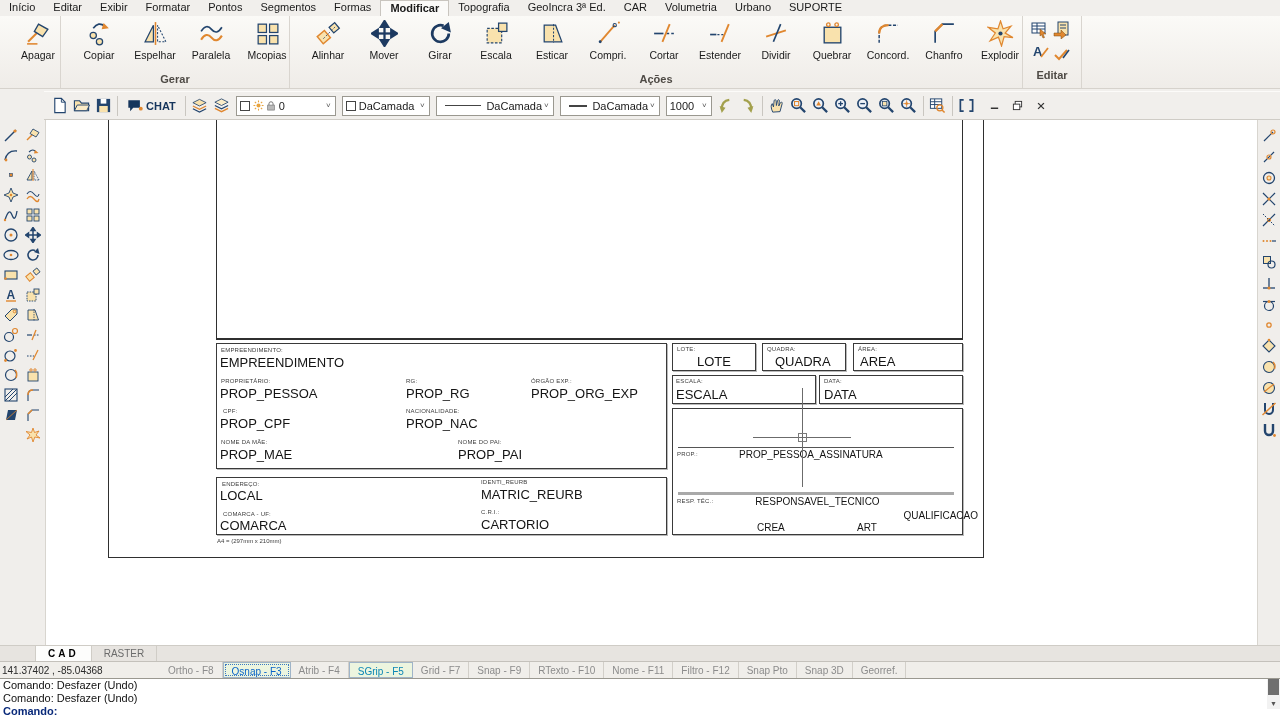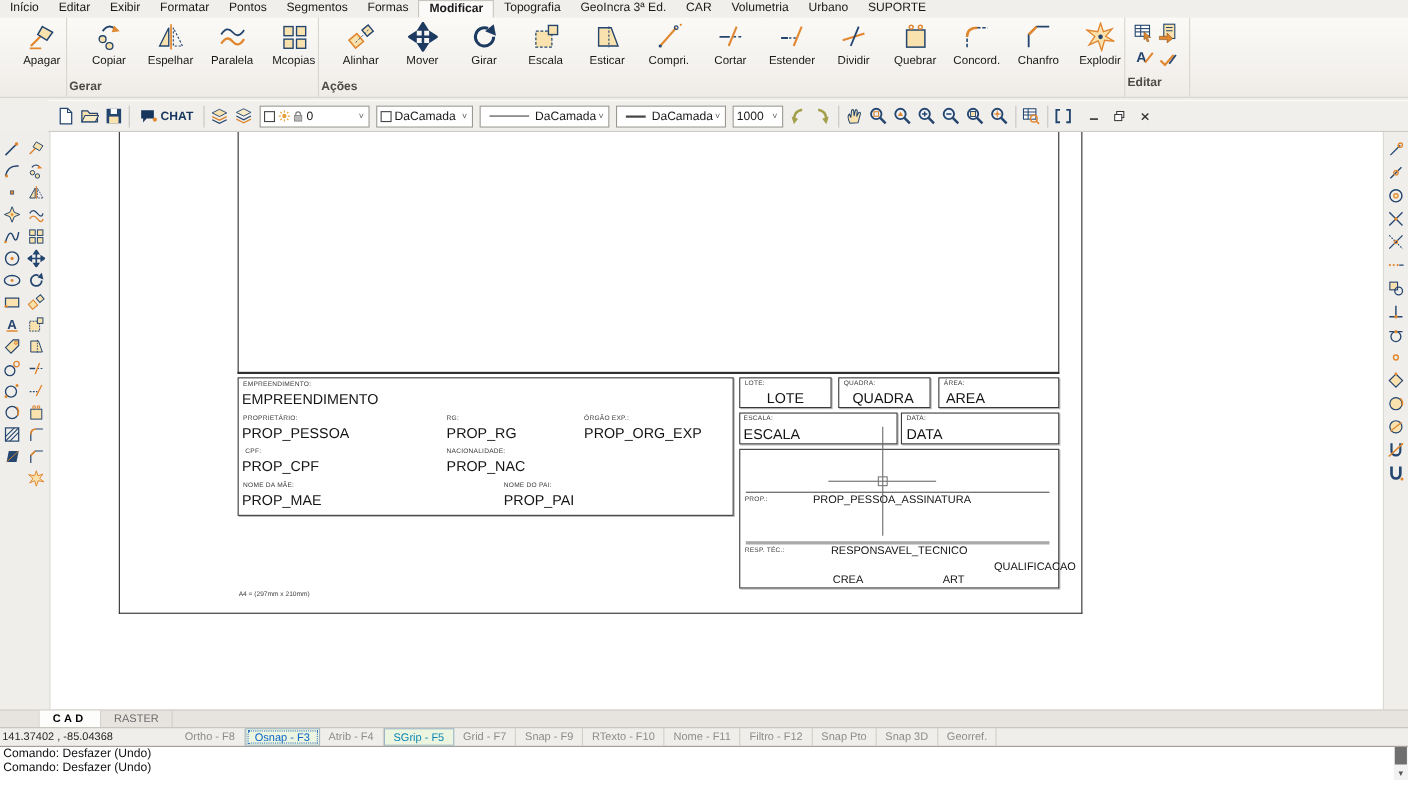--- a/index.html
+++ b/index.html
@@ -16,21 +16,21 @@
 
   
   .ribbon { position:absolute; left:0; top:16px; width:1280px; height:73px;
             background:linear-gradient(#fbfaf7,#efece8); border-bottom:1px solid #d6d2cc; display:flex; }
   .rgroup { display:flex; flex-direction:column; border-right:1px solid #d9d5cf; padding:1px 2px 0 2px; }
   .rgroup:last-child { border-right:none; }
   .rtools { display:flex; flex:1; }
   .rbtn { width:40px; display:flex; flex-direction:column; align-items:center; padding-top:3px; cursor:default;margin-left:16px; }
   .rbtn svg { width:27px; height:27px; }
   .rlabel { font-size:10.5px; color:#1a1a1a; margin-top:2px; white-space:nowrap; }
-  .rgroup-label { font-size:11px; font-weight:bold; color:#4e4a45; padding:2px 0 3px 0; }
+  .rgroup-label { text-align:center; font-size:11px; font-weight:bold; color:#4e4a45; padding:2px 0 3px 0; }
   .editar-grid { display:grid; grid-template-columns:20px 20px; grid-template-rows:20px 20px; gap:2px; padding:4px 6px; }
   .editar-grid svg { width:18px; height:18px; cursor:default; }
 
   
   .toolbar { position:absolute; left:0; top:91px; width:1280px; height:29px; background:#f1efec;
              border-top:1px solid #fcfbf9; border-bottom:1px solid #cfccc6;
              display:flex; align-items:center; padding-left:4px;margin-left:44px; }
   .tbtn { width:22px; height:22px; display:flex; align-items:center; justify-content:center; cursor:default; }
   .tbtn svg { width:17px; height:17px; }
   .tsep { width:1px; height:20px; background:#c9c6c0; margin:0 3px; }
@@ -720,20 +720,30 @@
         <span class="fl" style="left:6px;top:64px">CPF:</span>
         <span class="fv" style="left:3px;top:72px">PROP_CPF</span>
         <span class="fl" style="left:189px;top:64px">NACIONALIDADE:</span>
         <span class="fv" style="left:189px;top:72px">PROP_NAC</span>
         <span class="fl" style="left:4px;top:95px">NOME DA MÃE:</span>
         <span class="fv" style="left:3px;top:103px">PROP_MAE</span>
         <span class="fl" style="left:241px;top:95px">NOME DO PAI:</span>
         <span class="fv" style="left:241px;top:103px">PROP_PAI</span>
       </div>
 
+      <div class="tb-box" style="left:170px;top:357px;width:451px;height:58px">
+        <span class="fl" style="left:5px;top:3px">ENDEREÇO:</span>
+        <span class="fv" style="left:3px;top:10px">LOCAL</span>
+        <span class="fl" style="left:264px;top:1px">IDENTI_REURB</span>
+        <span class="fv" style="left:264px;top:9px">MATRIC_REURB</span>
+        <span class="fl" style="left:6px;top:33px">COMARCA - UF:</span>
+        <span class="fv" style="left:3px;top:40px">COMARCA</span>
+        <span class="fl" style="left:264px;top:31px">C.R.I.:</span>
+        <span class="fv" style="left:264px;top:39px">CARTORIO</span>
+      </div>
 
       <span class="a4-note" style="left:171px;top:418px">A4 = (297mm x 210mm)</span>
 
       <div class="tb-box" style="left:626px;top:223px;width:84px;height:28px">
         <span class="fl" style="left:4px;top:2px">LOTE:</span>
         <span class="fv" style="left:24px;top:10px">LOTE</span>
       </div>
       <div class="tb-box" style="left:716px;top:223px;width:84px;height:28px">
         <span class="fl" style="left:4px;top:2px">QUADRA:</span>
         <span class="fv" style="left:12px;top:10px">QUADRA</span>
@@ -884,19 +894,20 @@
     <div class="stgl">Nome - F11</div>
     <div class="stgl">Filtro - F12</div>
     <div class="stgl">Snap Pto</div>
     <div class="stgl">Snap 3D</div>
     <div class="stgl">Georref.</div>
   </div>
 
   <div class="command">
     <div class="cmd-line">Comando: Desfazer (Undo)</div>
     <div class="cmd-line">Comando: Desfazer (Undo)</div>
+    <div class="cmd-line prompt">Comando:</div>
     <div class="cmd-scroll">
       <div class="cmd-thumb"></div>
       <div class="cmd-down">▼</div>
     </div>
   </div>
 
 </div>
 
 </body></html>

